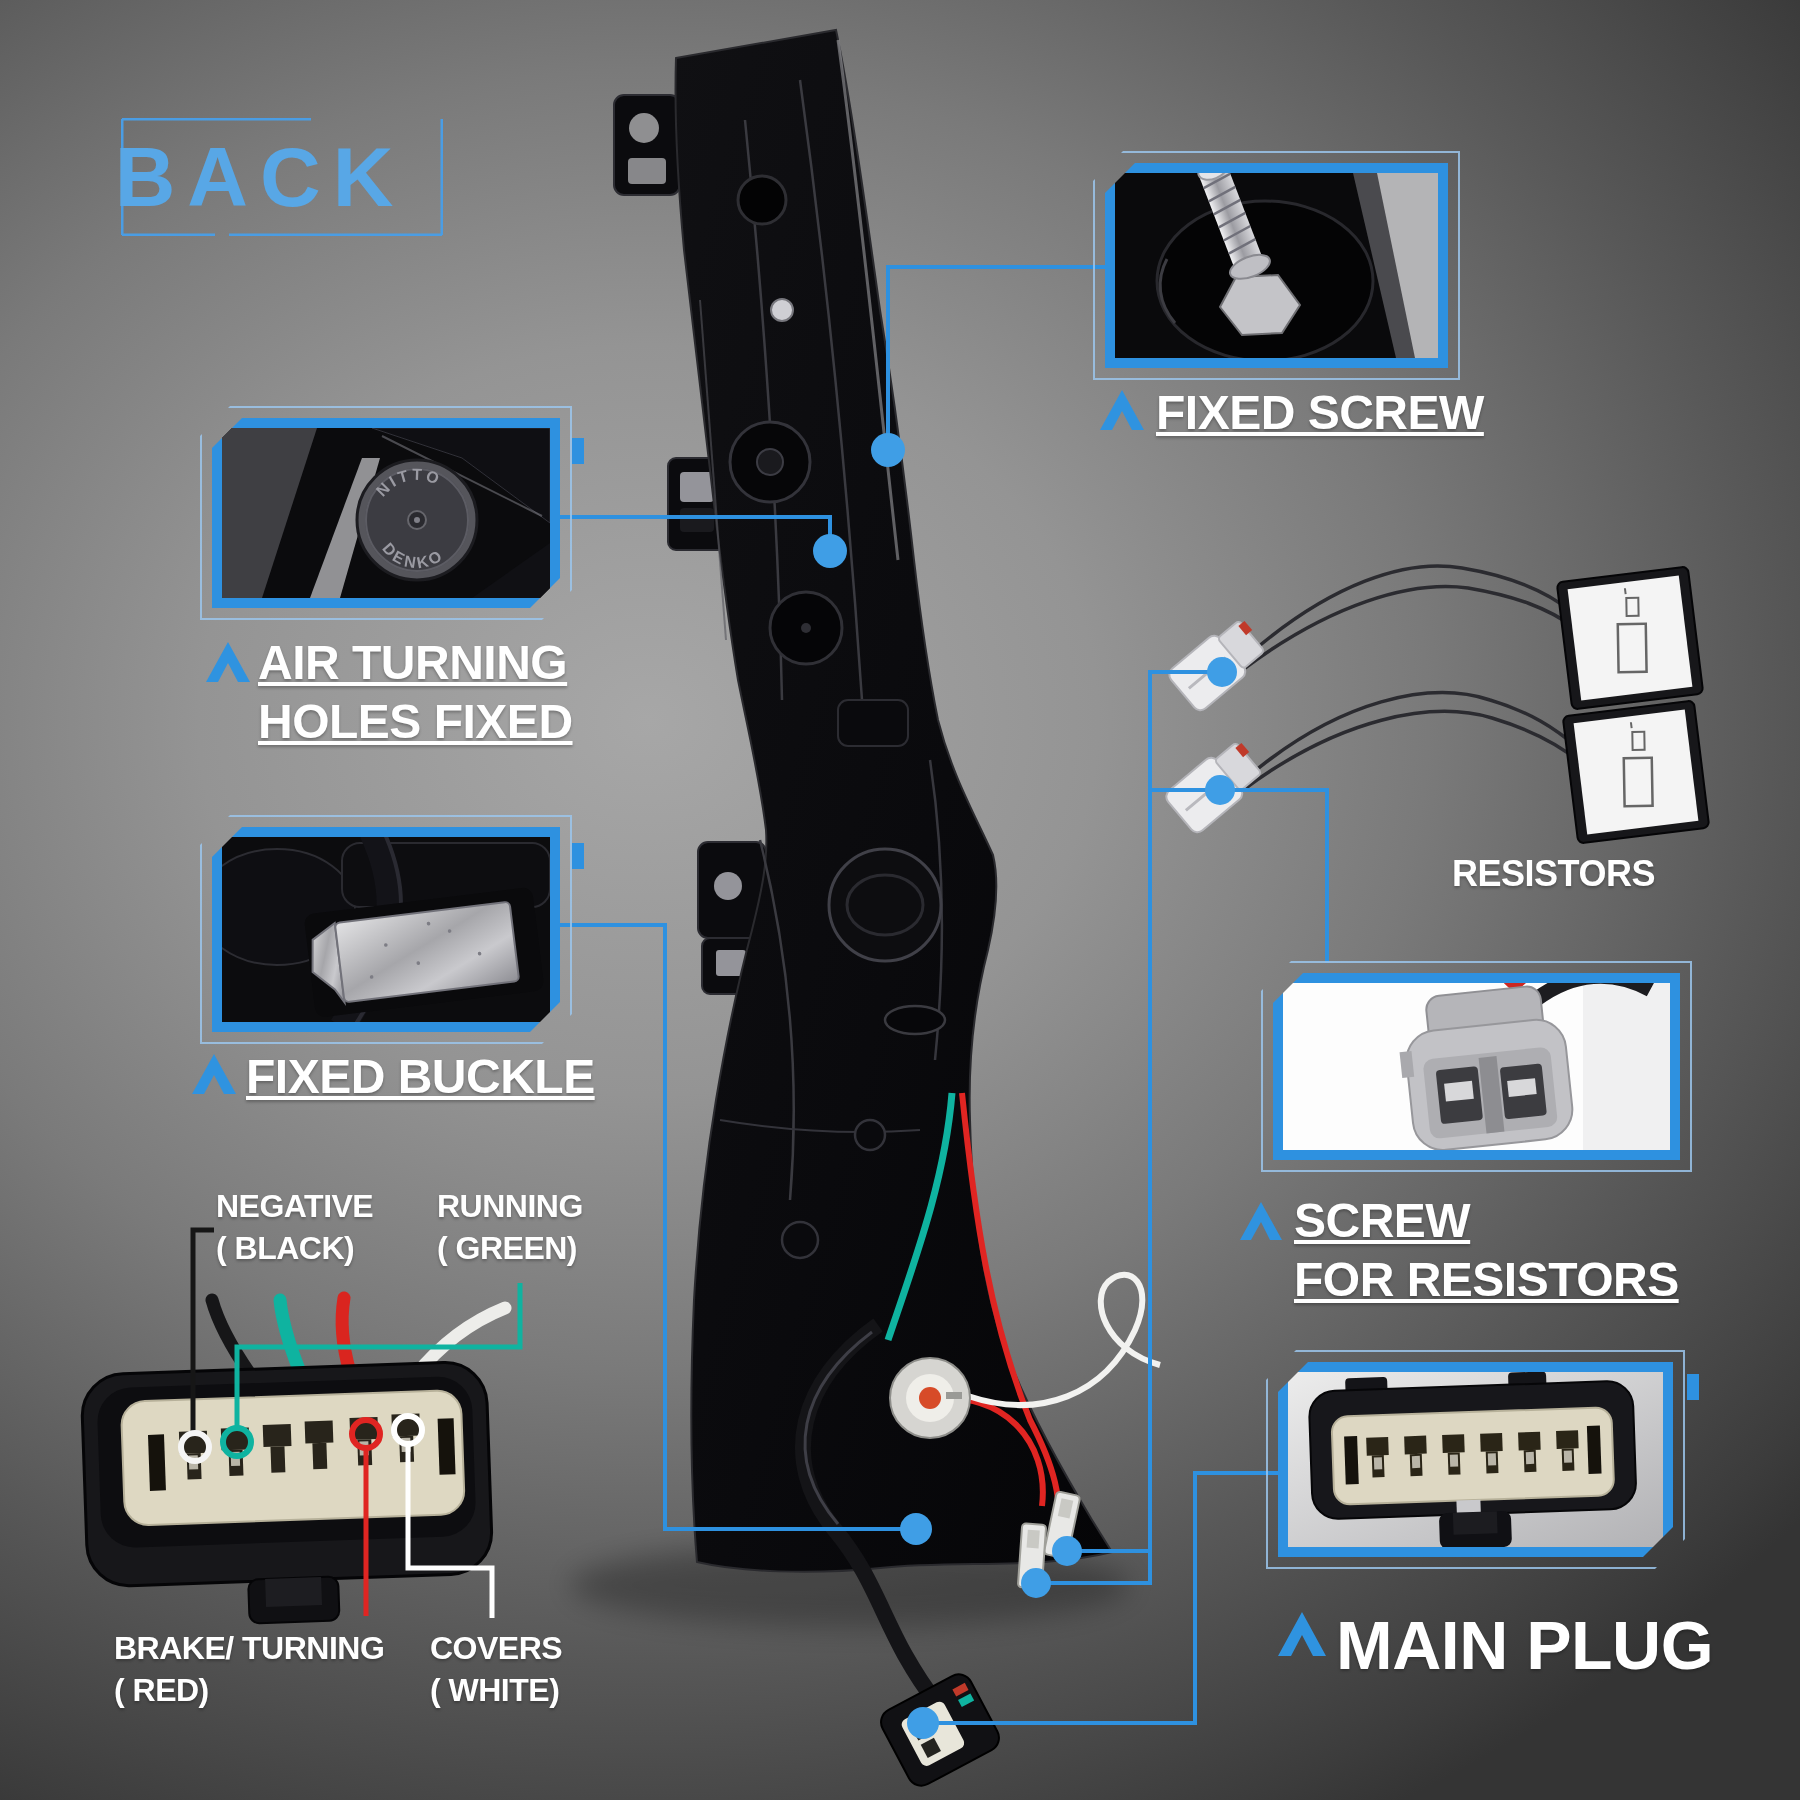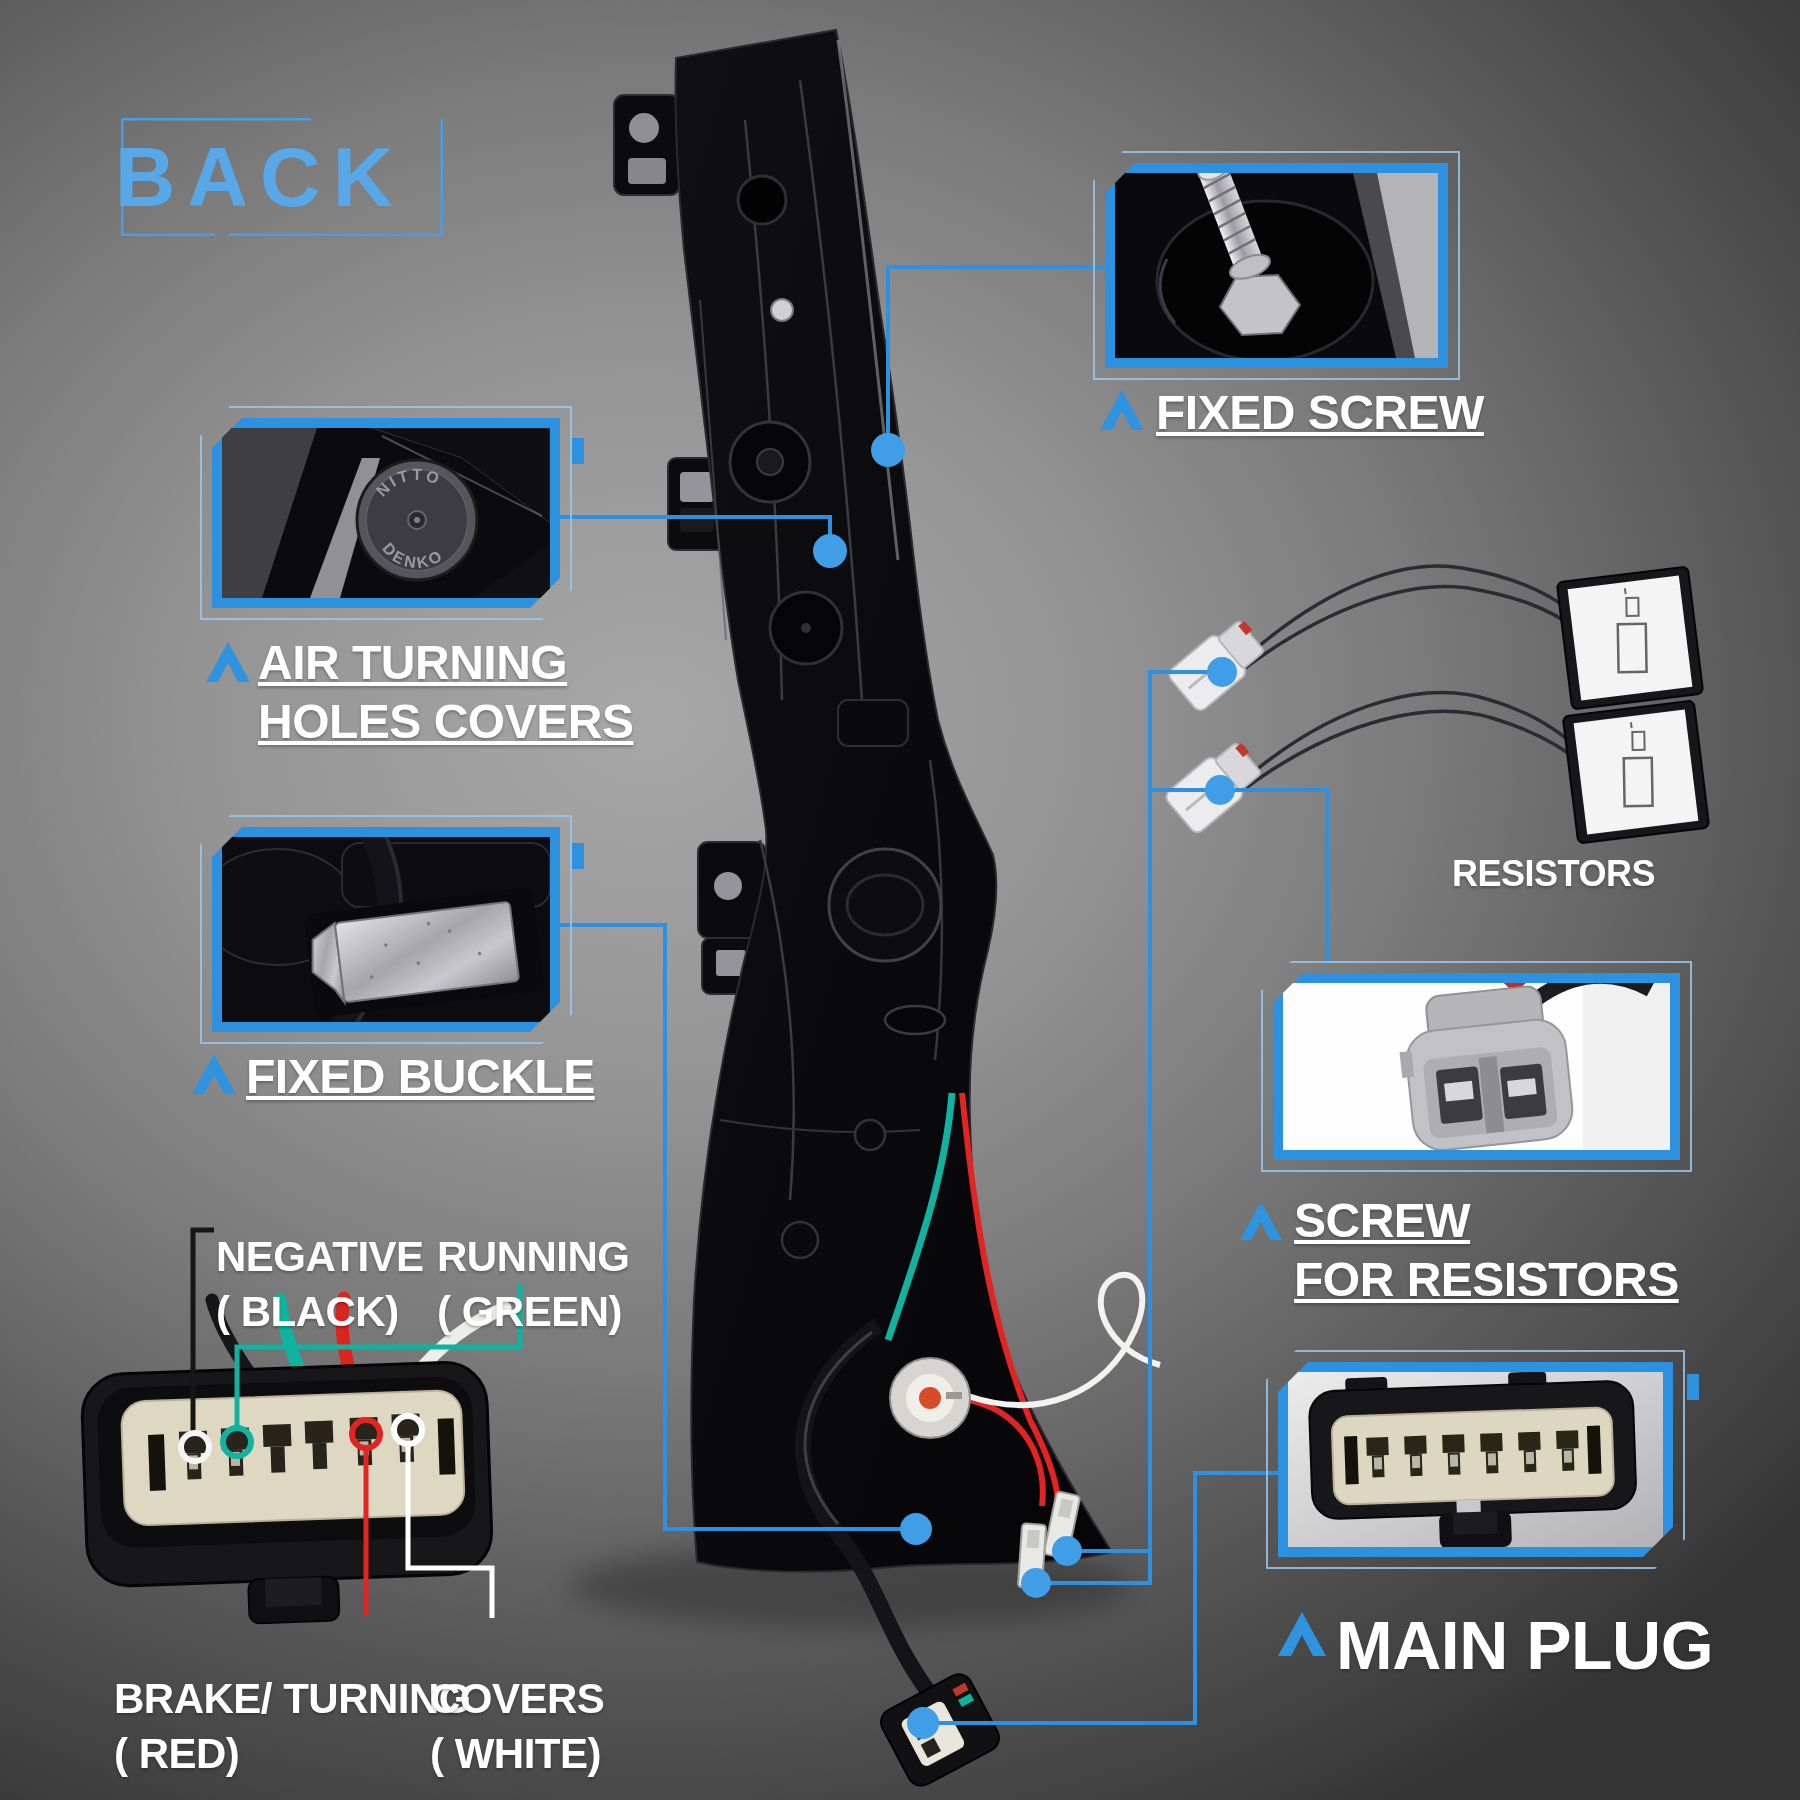--- a/index.html
+++ b/index.html
@@ -6,21 +6,21 @@
   body{font-family:"Liberation Sans",sans-serif;}
   #stage{position:relative;width:1800px;height:1800px;overflow:hidden;
     background:radial-gradient(1500px 1250px at 36% 40%, #a7a7a7 0%, #949494 30%, #7a7a7a 52%, #585858 75%, #3c3c3c 95%, #343434 100%);}
   .abs{position:absolute;}
   svg{display:block;}
   
   .lbl{position:absolute;color:#ffffff;font-weight:700;line-height:1.22;white-space:nowrap;
        text-shadow:0 2px 3px rgba(0,0,0,.28);letter-spacing:-.5px;}
   .lbl.big{font-size:48px;text-decoration:underline;}
   .lbl.huge{font-size:68px;text-align:right;}
-  .lbl.wire{font-size:42px;line-height:1.3;margin-top:44px;}
+  .lbl.wire{font-size:32px;line-height:1.3;}
   .chev{position:absolute;}
   
   #title-box{left:104px;top:118px;width:289px;height:118px;padding-left:17px;}
   #title-text{position:absolute;left:0;top:0;width:100%;height:100%;display:flex;align-items:center;justify-content:center;
     color:#58a7e6;font-size:84px;font-weight:700;letter-spacing:12px;padding-left:6px;box-sizing:border-box;}
   
   .inset{position:absolute;}
   .inset .outline{position:absolute;left:-12px;top:-12px;right:-12px;bottom:-12px;
     border:2px solid rgba(155,198,236,.85);}
   .inset .photo{position:absolute;left:0;top:0;right:0;bottom:0;border:10px solid #2e91e0;box-sizing:border-box;}
@@ -326,21 +326,21 @@
           <circle r="3" fill="#808088"></circle>
         </g>
       </svg>
     </div>
   </div>
   <svg class="chev" style="left:206px;top:642px" width="44" height="40">
     <polygon points="0,40 22,0 44,40 32,40 22,21 12,40" fill="#2f93e0"></polygon>
   </svg>
   <div class="lbl big" style="left:258px;top:634px">
     <div>AIR TURNING</div>
-    <div>HOLES COVERS</div>
+    <div>HOLES FIXED</div>
   </div>
 
   <div class="inset" style="left:212px;top:827px;width:348px;height:205px">
     <div class="outline cut-tl-br"></div>
     <div class="tab" style="right:-24px;top:16px"></div>
     <div class="photo cut-tl-br">
       <svg width="328" height="185" viewBox="0 0 328 185">
         <defs>
           <linearGradient id="metalGrad" x1="0" y1="0" x2="1" y2="1">
             <stop offset="0" stop-color="#e2e2e4"></stop>

